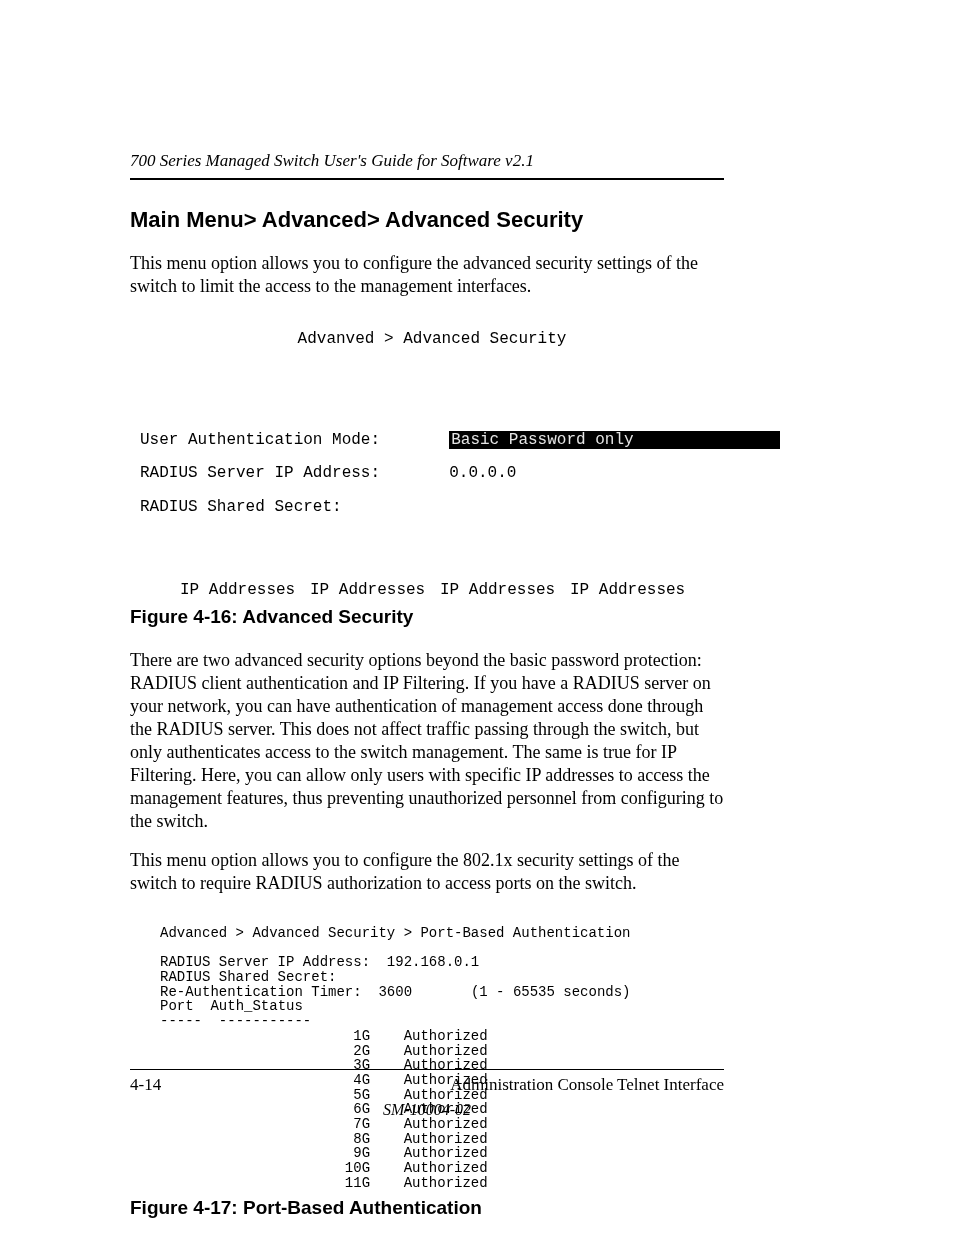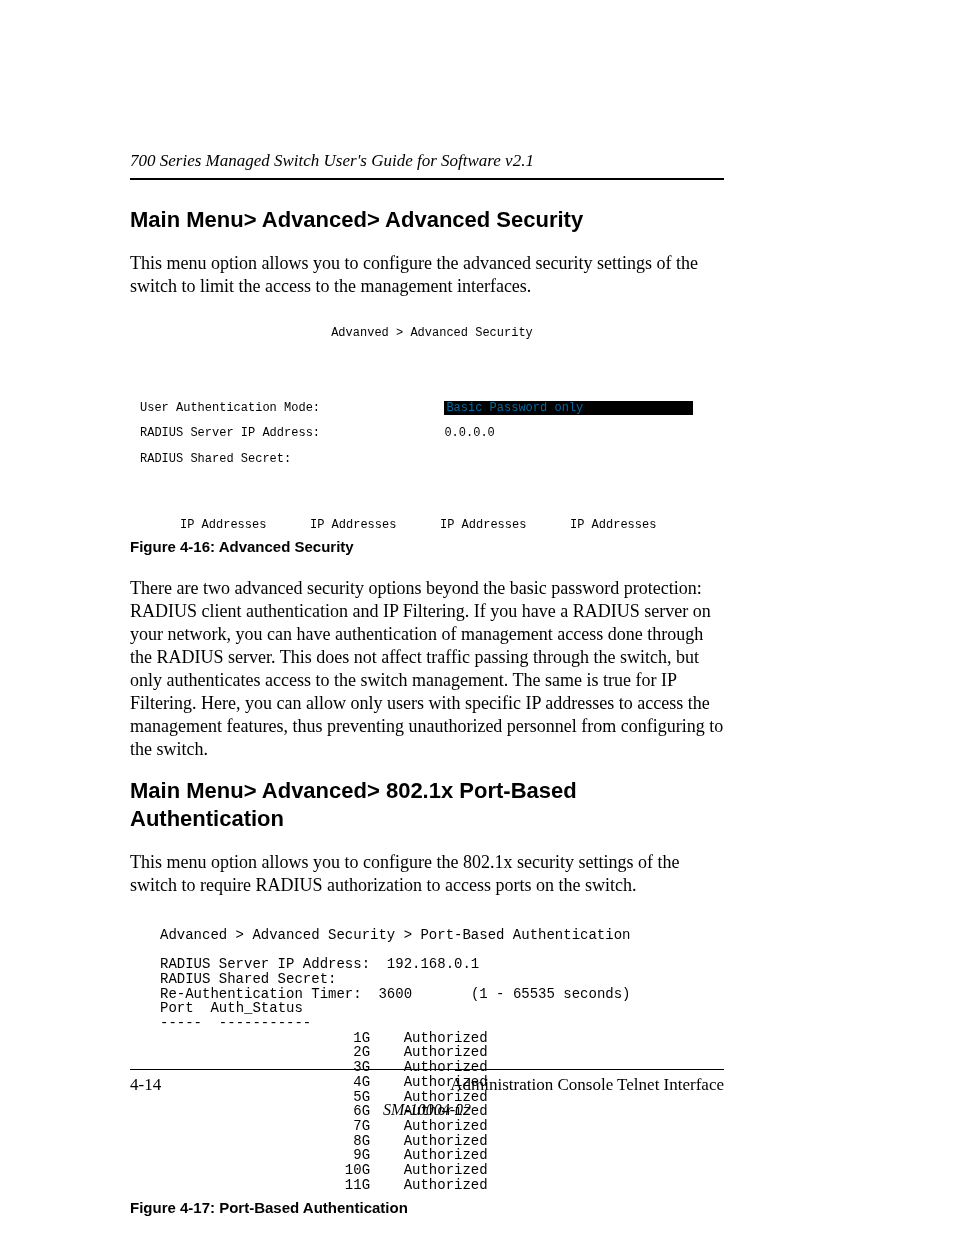--- a/index.html
+++ b/index.html
@@ -34,42 +34,42 @@
     font-size: 22px;
     margin: 10px 0 18px 0;
   }
   p.body {
     margin: 0 0 16px 0;
     font-size: 18px;
   }
   .fig-caption {
     font-family: Arial, Helvetica, sans-serif;
     font-weight: bold;
-    font-size: 15px;
+    font-size: 19px;
     margin: 6px 0 20px 0;
   }
 
   
   .term {
     font-family: "Courier New", Courier, monospace;
-    font-size: 12px;
+    font-size: 16px;
     line-height: 1.05;
     white-space: pre;
     margin: 10px 0 2px 10px;
   }
   .term .title {
     text-align: center;
     display: block;
   }
   .term .row { display: block; }
   .term .label { display:inline-block; text-align:left; }
   .term .val   { display:inline-block; }
   .term .hi {
     background: #000;
-    color: #0369a1;
+    color: #e5e5e5;
     padding: 0 2px;
   }
   .term .ipcols {
     display: flex;
     margin-top: 16px;
   }
   .term .ipcols span { width: 130px; }
 
   .term2 {
     font-family: "Courier New", Courier, monospace;
@@ -121,21 +121,20 @@
 <span class="row"><span class="label" style="width:290px">User Authentication Mode:</span>  <span class="hi"><span>Basic Password only</span>               </span></span>
 <span class="row"><span class="label" style="width:290px">RADIUS Server IP Address:</span>  <span class="val">0.0.0.0</span></span>
 <span class="row"><span class="label" style="width:290px">RADIUS Shared Secret:</span></span>
 <span class="row"> </span>
 <span class="ipcols"><span style="width:40px"></span><span>IP Addresses</span><span>IP Addresses</span><span>IP Addresses</span><span>IP Addresses</span></span></div>
 
   <div class="fig-caption">Figure 4-16:  Advanced Security</div>
 
   <p class="body">There are two advanced security options beyond the basic password protection: RADIUS client authentication and IP Filtering.  If you have a RADIUS server on your network, you can have authentication of management access done through the RADIUS server.  This does not affect traffic passing through the switch, but only authenticates access to the switch management.  The same is true for IP Filtering.  Here, you can allow only users with specific IP addresses to access the management features, thus preventing unauthorized personnel from configuring to the switch.</p>
 
-  <h2 class="section">Main Menu&gt; Advanced&gt; 802.1x Port-Based Authentication</h2>
 
   <p class="body">This menu option allows you to configure the 802.1x security settings of the switch to require RADIUS authorization to access ports on the switch.</p>
 
   <div class="term2">
 <span>Advanced &gt; Advanced Security &gt; Port-Based Authentication</span>
 
 <span class="label" style="width:210px">RADIUS Server IP Address:</span>  <span class="hi"><span>192.168.0.1</span>    </span>
 <span class="label" style="width:210px">RADIUS Shared Secret:</span>
 <span class="label" style="width:210px">Re-Authentication Timer:</span>  <span>3600</span>       <span>(1 - 65535 seconds)</span>
 <span class="label" style="width:210px">Port</span>  <span>Auth_Status</span>

